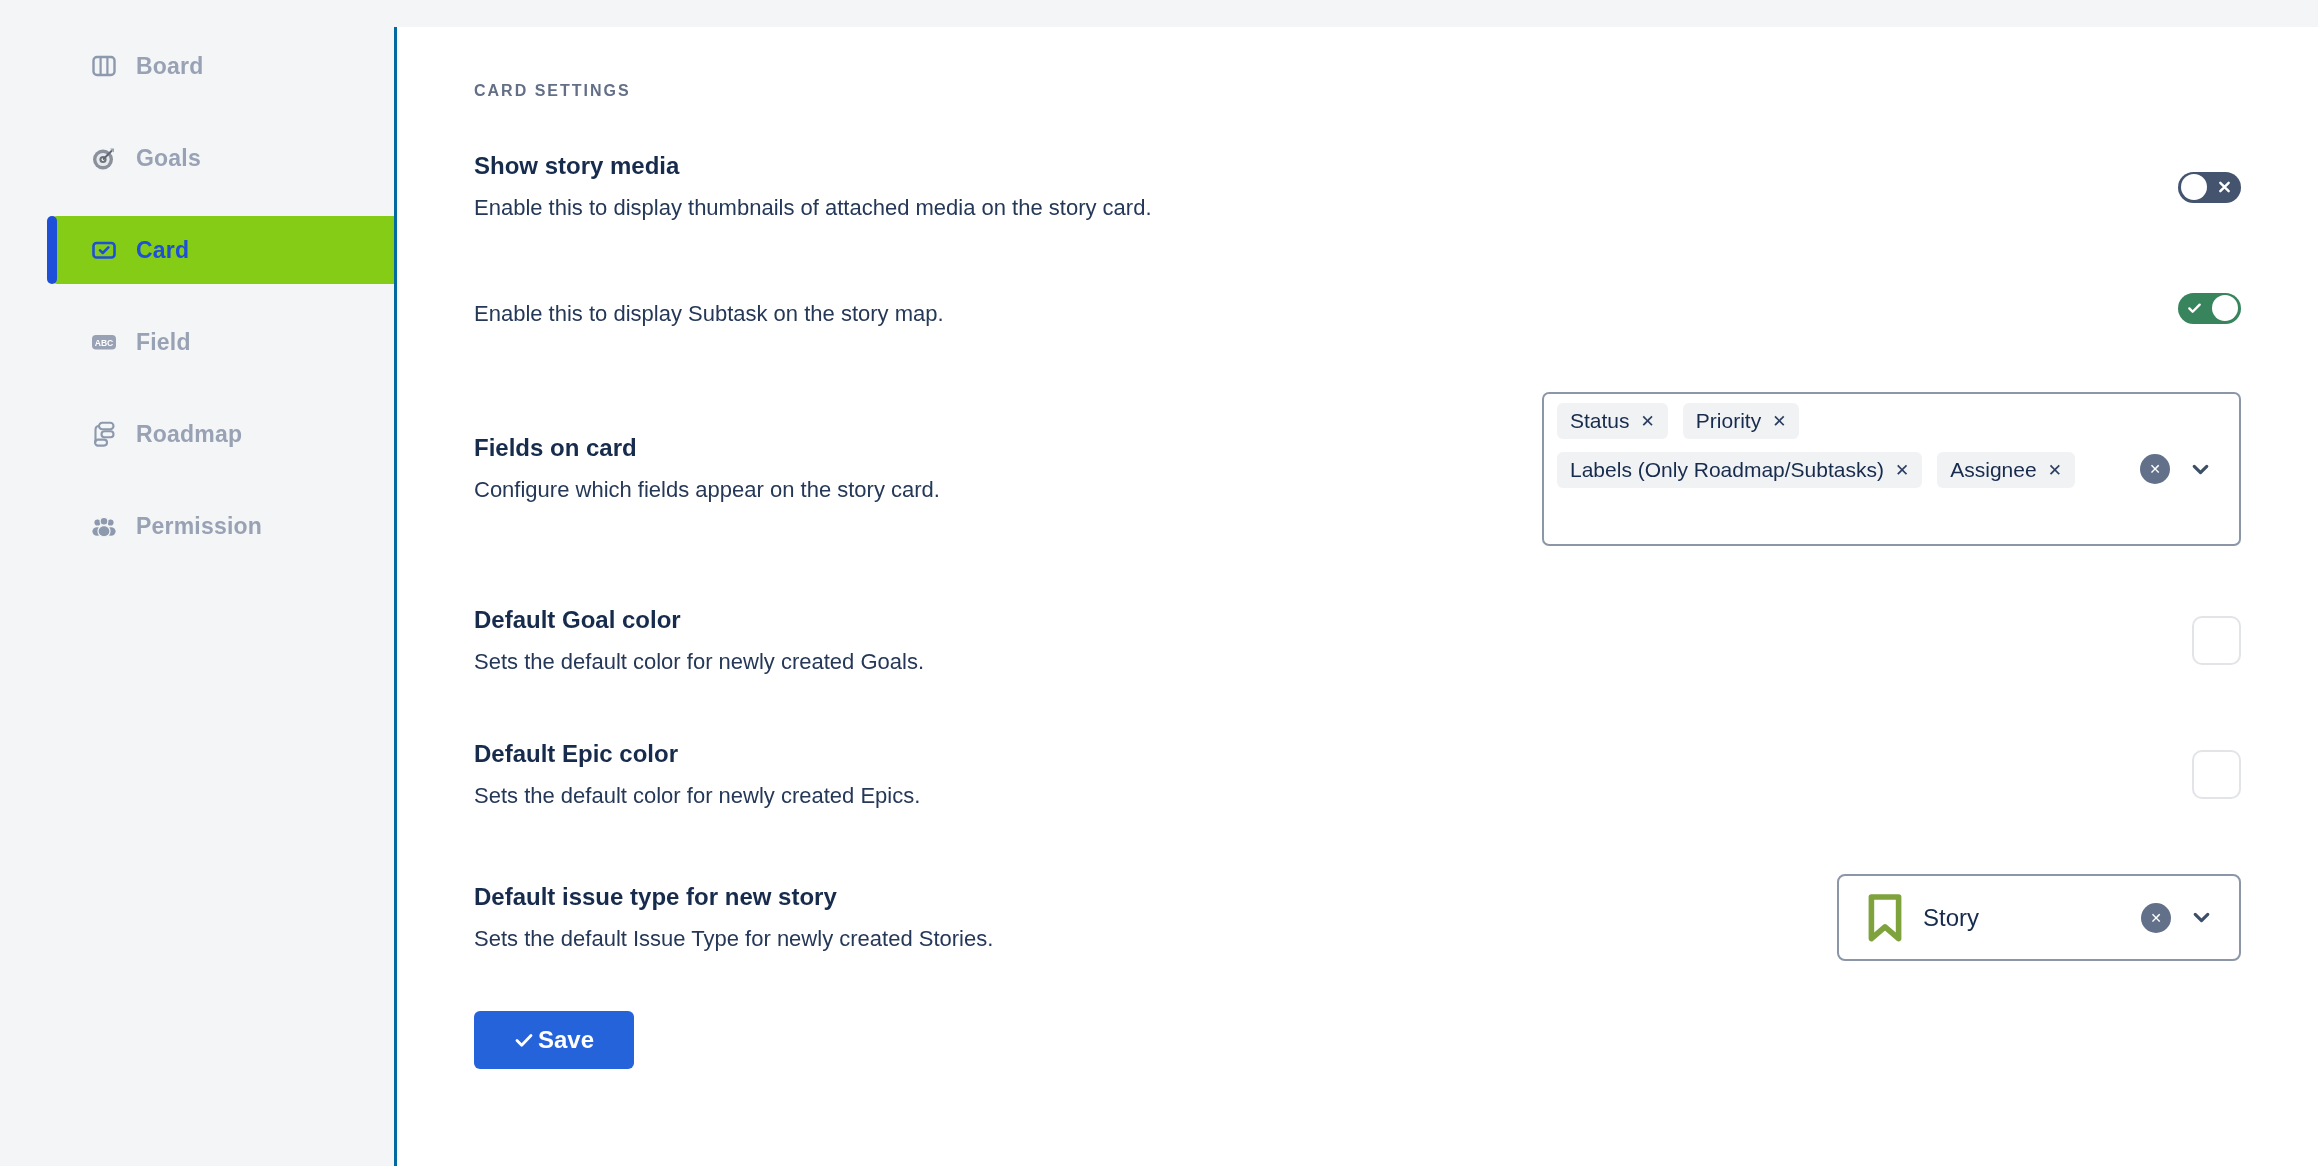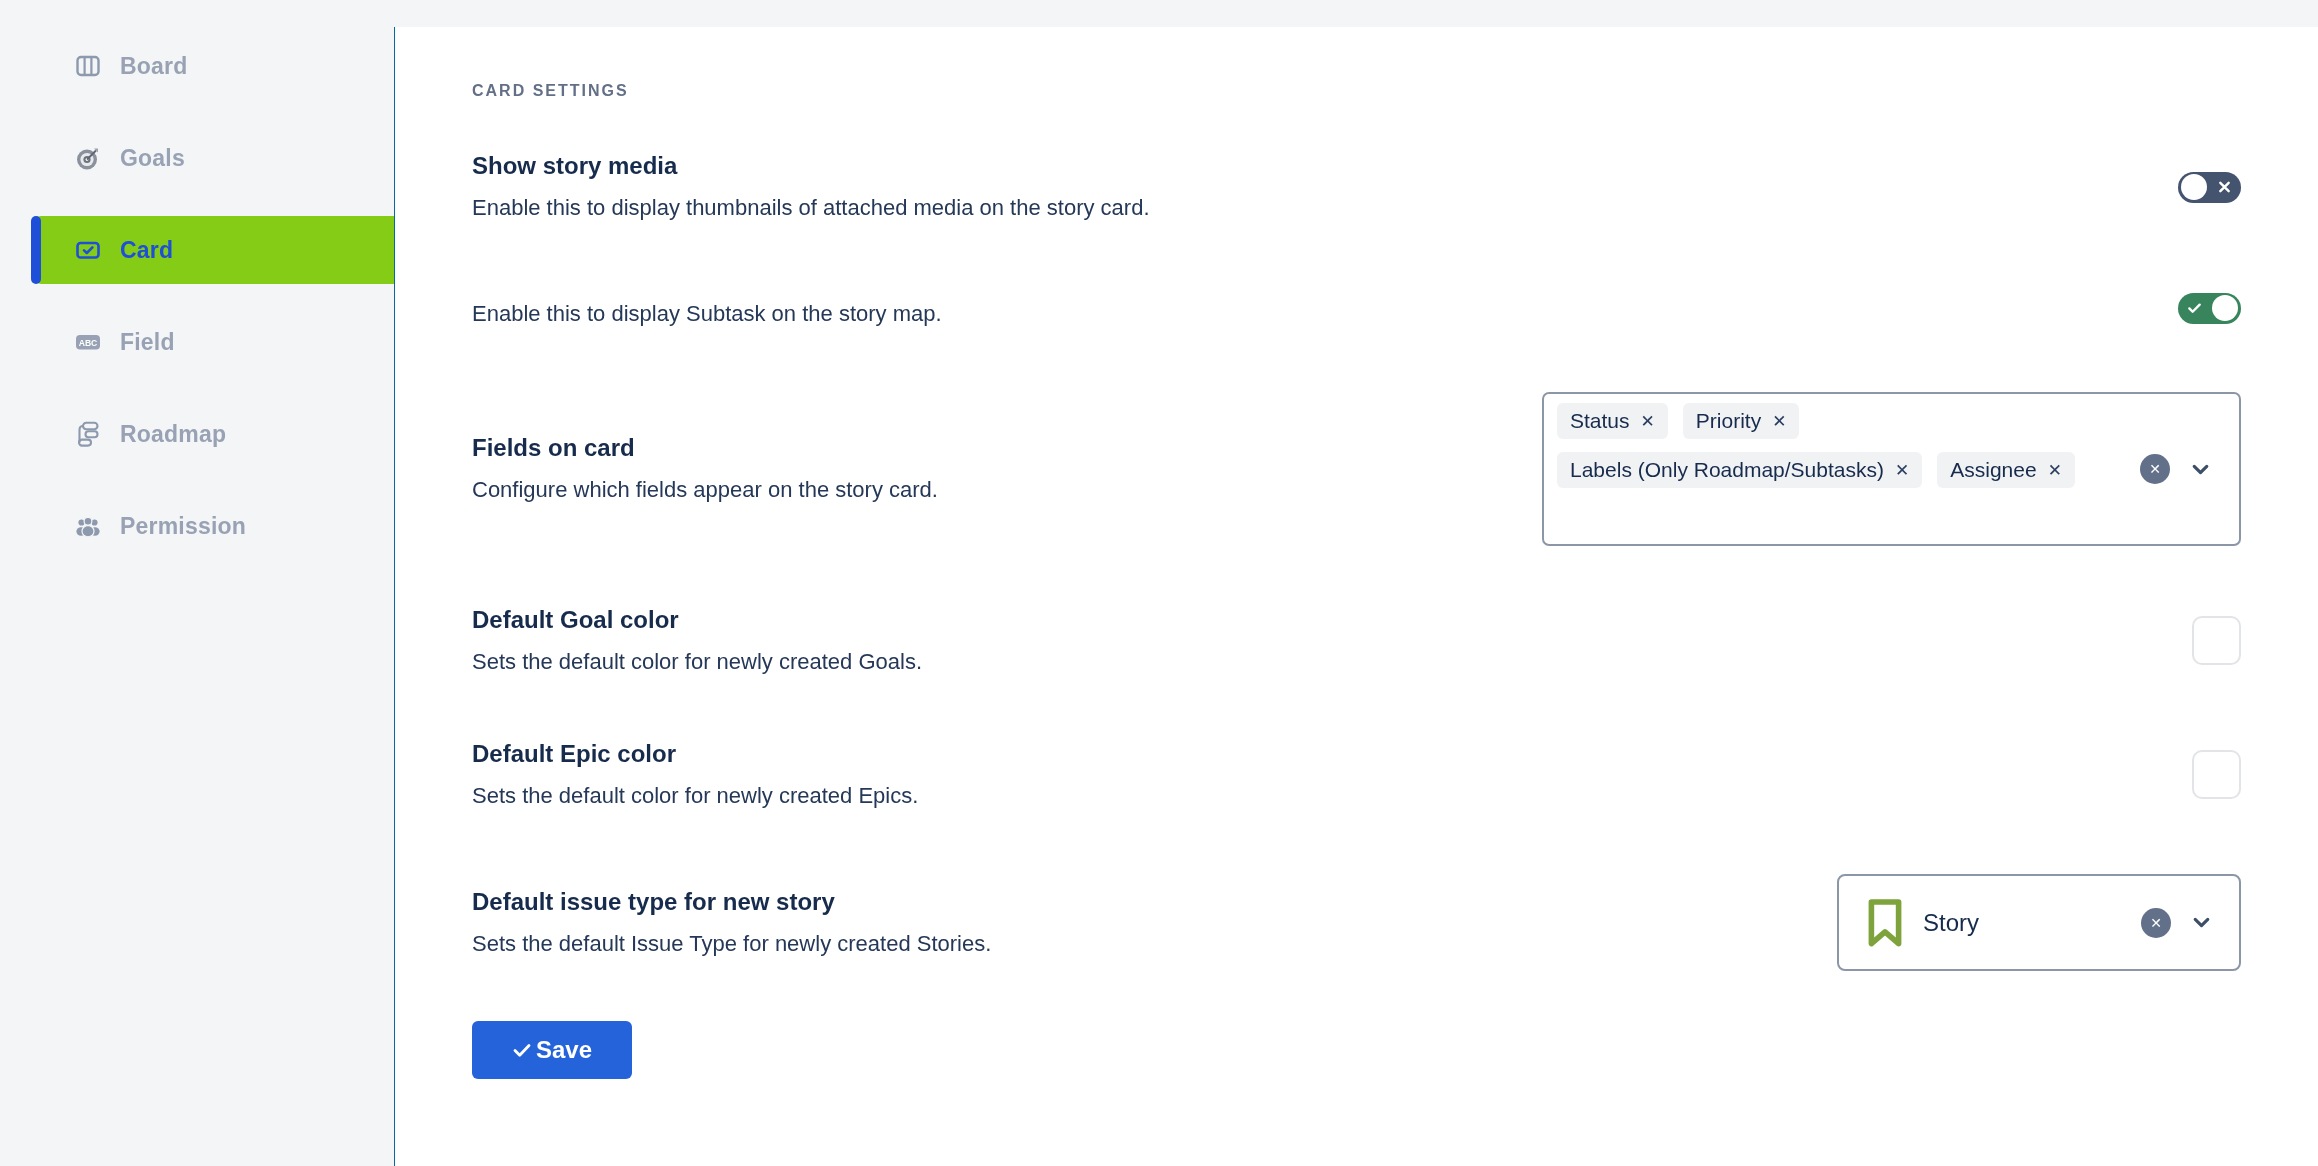--- a/index.html
+++ b/index.html
@@ -9,20 +9,21 @@
     background:#f4f5f7;
     position:relative;
     overflow:hidden;
     color:#172b4d;
   }
 
   
   .sidebar {
     position:absolute; left:0; top:0; bottom:0; width:394px;
     padding-top:32px;
+    padding-left:16px;
   }
   .side-item {
     position:relative;
     margin-left:31px;
     height:68px;
     margin-bottom:24px;
     display:flex; align-items:center;
     padding-left:44px;
     border-radius:10px 0 0 10px;
     cursor:pointer;
@@ -37,21 +38,21 @@
   .side-item.active .s-label { color:#1e4fd8; }
   .active-bar {
     position:absolute; left:0; top:0; bottom:0; width:10px;
     background:#1e4fd8; border-radius:6px;
   }
 
   
   .panel {
     position:absolute; left:394px; top:27px; right:0; bottom:0;
     background:#ffffff;
-    border-left:1px solid #0369a1;
+    border-left:3px solid #0369a1;
     padding:55px 77px 0 77px;
   }
   .section-title {
     font-size:16px; font-weight:700; letter-spacing:2px;
     color:#626f86; margin-bottom:51px;
   }
   .row { display:flex; align-items:center; }
   .row .left { max-width:1150px; }
   .row .right { margin-left:auto; }
   .row-title { font-size:24px; line-height:30px; font-weight:600; color:#172b4d; }
@@ -98,21 +99,21 @@
   .chev { cursor:pointer; line-height:0; }
 
   
   .swatch {
     width:49px; height:49px; border-radius:10px;
     background:#fff; border:2px solid #e2e4e8; cursor:pointer;
   }
 
   
   .issue-select {
-    width:404px; height:97px;
+    width:404px; height:87px;
     background:#fff; border:2px solid #8b96a7; border-radius:8px;
     display:flex; align-items:center;
     padding:0 26px 0 24px; cursor:pointer;
   }
   .issue-select .bm { line-height:0; flex:0 0 auto; }
   .issue-value { margin-left:16px; font-size:24px; color:#172b4d; }
   .issue-select .spacer { margin-left:auto; }
   .issue-select .clear-circle { margin-right:19px; }
 
   

